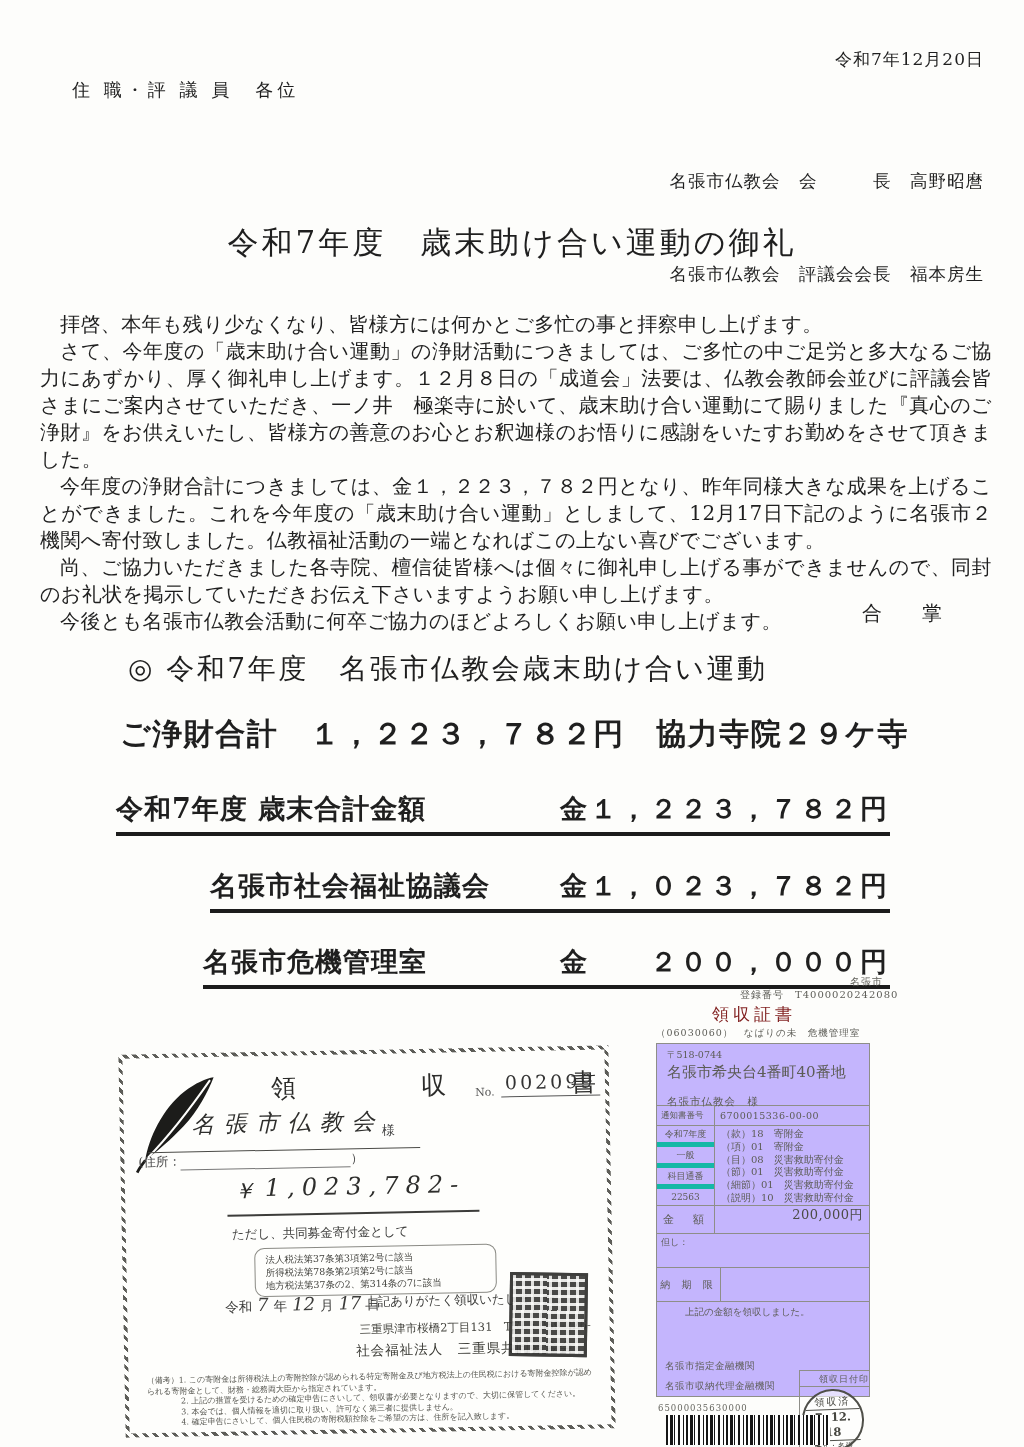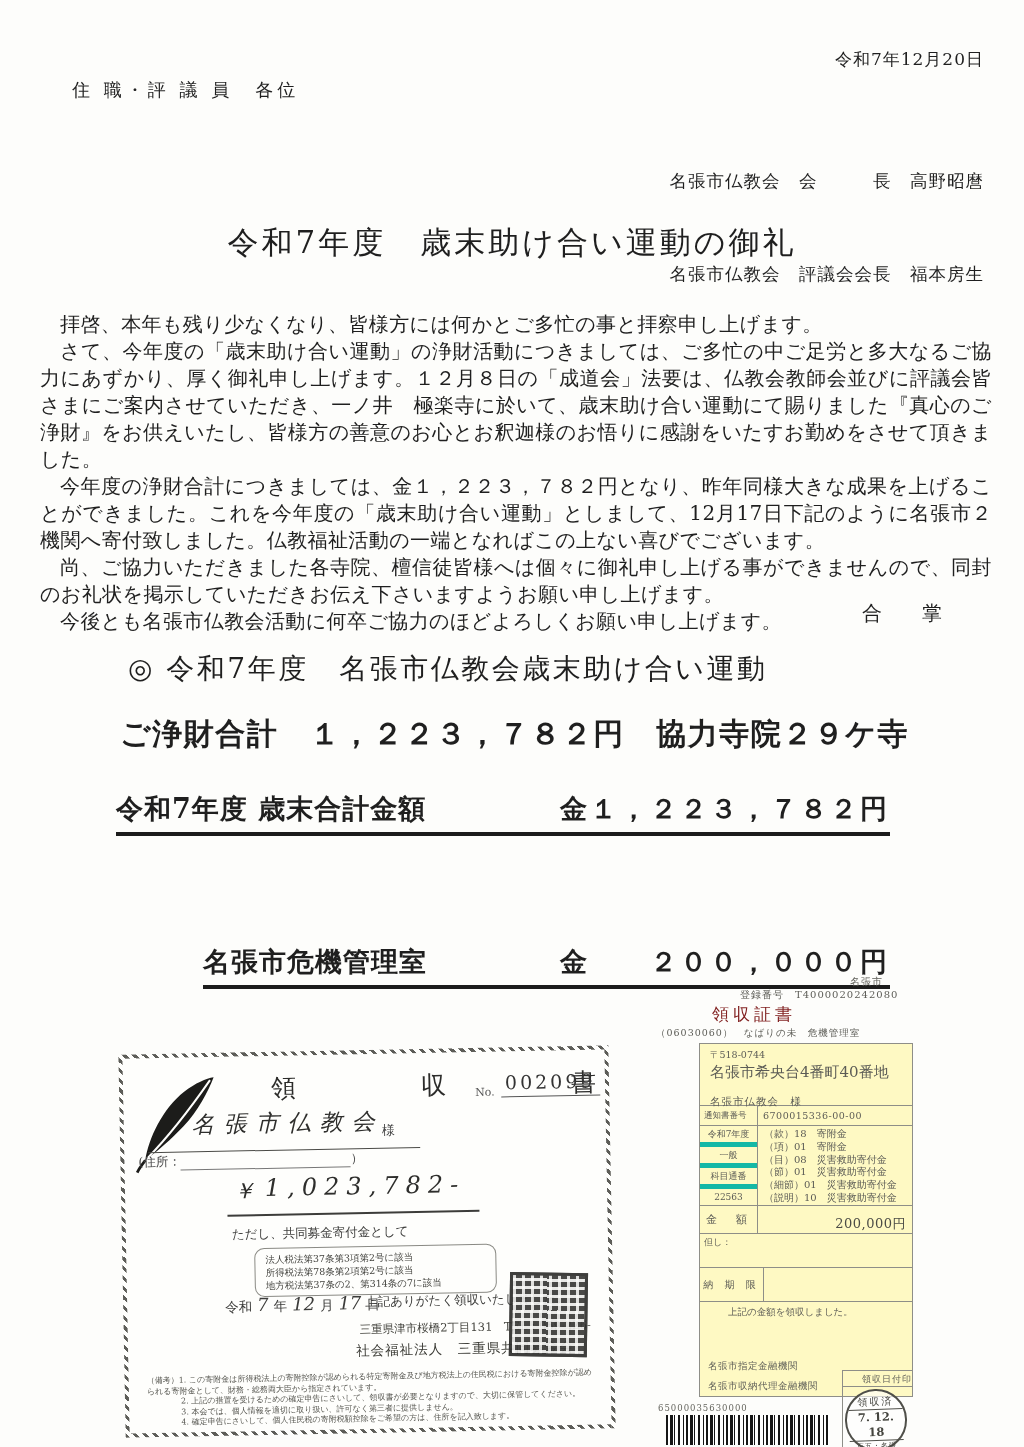--- a/index.html
+++ b/index.html
@@ -76,36 +76,36 @@
   .receipt-right{
     position:absolute;left:650px;top:975px;width:366px;height:472px;
     color:#5c5c56;font-size:10px;
   }
   .rr-city{position:absolute;top:0;left:200px;font-size:10px;letter-spacing:1px;}
   .rr-reg{position:absolute;top:13px;left:90px;font-size:10px;letter-spacing:1px;}
   .rr-title{position:absolute;top:28px;left:62px;font-size:17px;letter-spacing:4px;color:#7f1d1d;}
   .rr-dept{position:absolute;top:52px;left:6px;font-size:9.5px;letter-spacing:1px;}
   .rr-table{
     position:absolute;left:6px;top:68px;width:212px;height:352px;
-    border:1px solid #8e8e88;background:#fef9c3;margin-left:43px;
+    border:1px solid #8e8e88;background:#c4b5fd;
   }
   .rr-table .sec{border-bottom:1px solid #8e8e88;position:relative;box-sizing:border-box;}
   .rr-addr{height:62px;padding:5px 0 0 10px;}
   .rr-addr .postal{font-size:9.5px;}
   .rr-addr .addr{font-size:15px;margin-top:1px;}
   .rr-addr .addressee{font-size:10.5px;margin-top:13px;letter-spacing:1px;}
   .rr-notice{height:20px;display:flex;align-items:center;}
   .rr-notice .lbl{width:58px;font-size:8.5px;padding-left:4px;border-right:1px solid #8e8e88;align-self:stretch;display:flex;align-items:center;box-sizing:border-box;}
   .rr-notice .val{font-size:9.5px;padding-left:5px;letter-spacing:.5px;}
   .rr-fiscal{height:80px;display:flex;}
   .rr-fiscal .leftcol{width:58px;border-right:1px solid #8e8e88;display:flex;flex-direction:column;box-sizing:border-box;}
   .rr-fiscal .leftcol div{flex:1;display:flex;align-items:center;justify-content:center;font-size:9px;border-bottom:5px solid #14b8a6;box-sizing:border-box;}
   .rr-fiscal .leftcol div:last-child{border-bottom:none;}
   .rr-fiscal .accounts{flex:1;padding:2px 0 0 6px;font-size:10px;line-height:12.8px;}
-  .rr-amount{height:28px;display:flex;align-items:flex-end;}
+  .rr-amount{height:28px;display:flex;align-items:flex-start;}
   .rr-amount .lbl{width:58px;align-self:stretch;display:flex;align-items:center;justify-content:center;font-size:11px;letter-spacing:4px;border-right:1px solid #8e8e88;box-sizing:border-box;}
   .rr-amount .val{flex:1;text-align:right;font-size:13px;padding-right:6px;letter-spacing:.5px;color:#4c4c46;}
   .rr-proviso{height:34px;font-size:9px;padding:2px 0 0 4px;}
   .rr-deadline{height:34px;display:flex;}
   .rr-deadline .lbl{width:64px;display:flex;align-items:center;justify-content:center;font-size:10px;letter-spacing:4px;border-right:1px solid #8e8e88;box-sizing:border-box;}
   .rr-received{height:20px;font-size:9.5px;padding:4px 0 0 28px;border-bottom:none !important;}
   .rr-banks{position:relative;flex:1;border-bottom:none !important;}
   .rr-bank1{position:absolute;top:38px;left:8px;font-size:9.5px;letter-spacing:.5px;}
   .rr-bank2{position:absolute;top:58px;left:8px;font-size:9.5px;letter-spacing:.5px;}
   .rr-stampbox{position:absolute;right:0;top:48px;width:70px;height:86px;border:1px solid #8e8e88;border-right:none;box-sizing:border-box;}
@@ -150,20 +150,24 @@
   </div>
   <div class="closing">合　掌</div>
 
   <div class="sum-heading">◎ 令和7年度　名張市仏教会歳末助け合い運動</div>
   <div class="sum-total">ご浄財合計　１，２２３，７８２円　協力寺院２９ケ寺</div>
 
   <div class="sum-row row1">
     <span class="lbl">令和7年度 歳末合計金額</span>
     <span class="amt">金１，２２３，７８２円</span>
   </div>
+  <div class="sum-row row2">
+    <span class="lbl">名張市社会福祉協議会</span>
+    <span class="amt">金１，０２３，７８２円</span>
+  </div>
   <div class="sum-row row3">
     <span class="lbl">名張市危機管理室</span>
     <span class="amt">金　　２００，０００円</span>
   </div>
 
   <div class="receipt-left">
     <svg class="rl-abs feather" viewBox="0 0 100 110">
       <path d="M14 96 C18 72 34 40 58 22 C70 13 82 8 90 7 C84 22 72 44 56 60 C42 74 28 86 16 94 Z" fill="#1c1c1a"></path>
       <path d="M16 94 C34 76 60 46 86 10" stroke="#fdfdfb" stroke-width="2.2" fill="none"></path>
       <path d="M14 96 C10 101 7 105 5 109" stroke="#1c1c1a" stroke-width="3" fill="none"></path>

